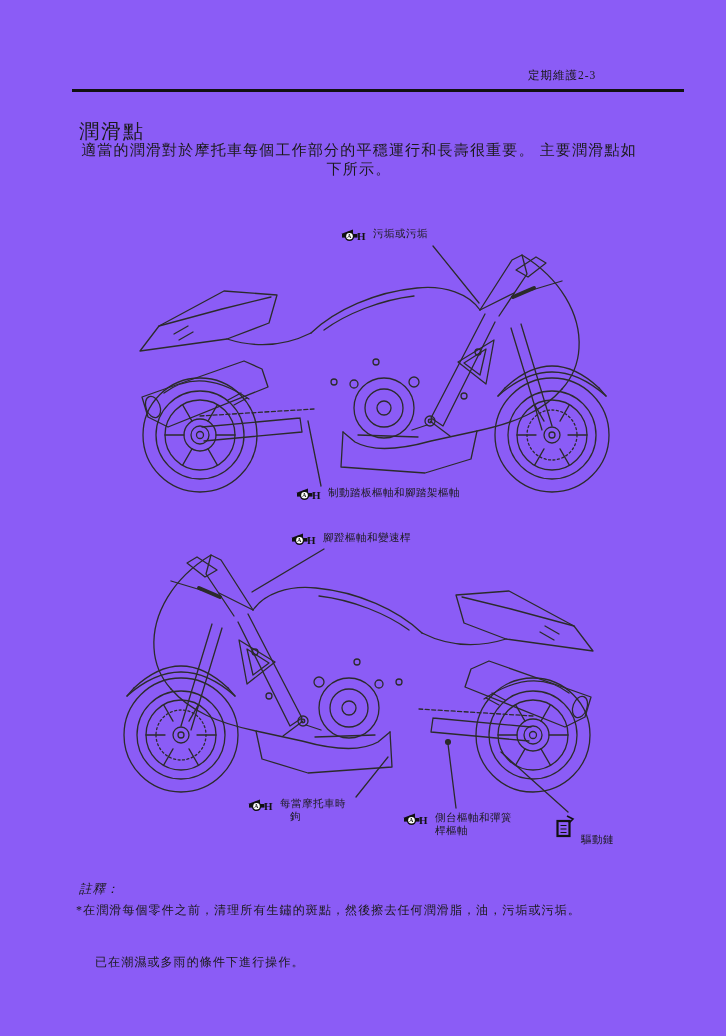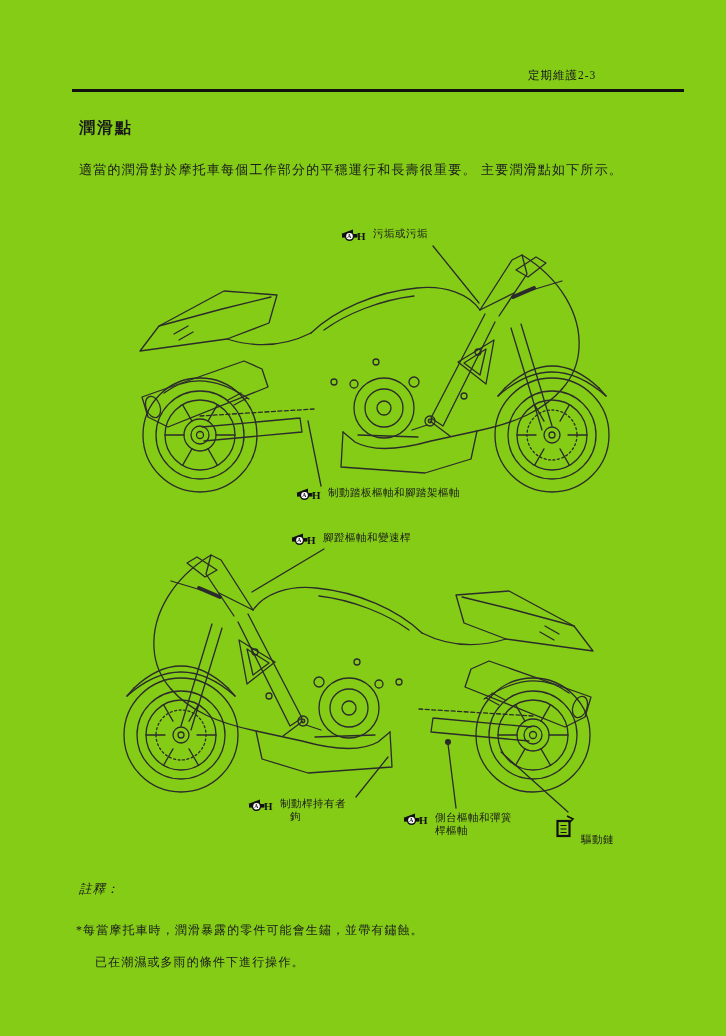--- a/index.html
+++ b/index.html
@@ -1,41 +1,41 @@
 <!DOCTYPE html>
 <html><head>
 <meta charset="utf-8">
 <style>
   * { margin: 0; padding: 0; box-sizing: border-box; }
   html, body { background: #e8e8e8; }
   #page {
     position: relative;
     width: 726px; height: 1036px;
-    background: #84cc16;
+    background: #8b5cf6;
     font-family: "Liberation Serif", "DejaVu Serif", serif;
     color: #1a1a1a;
     overflow: hidden;
     margin: 0 auto;
   }
   .abs { position: absolute; }
   .header-text {
     left: 528px; top: 68px;
     font-size: 11.5px; letter-spacing: 1px;
   }
   .header-rule {
     left: 72px; top: 89px; width: 612px; height: 2.5px;
     background: #111;
   }
   .section-title {
     left: 79px; top: 118px;
-    font-size: 16px; font-weight: bold; letter-spacing: 2px;
+    font-size: 20px; font-weight: normal; letter-spacing: 2px;
   }
   .intro-text {
-    left: 79px; top: 161px; width: 560px;
-    font-size: 13px; letter-spacing: 1.2px;
+    left: 79px; top: 141px; width: 560px;
+    font-size: 15px; letter-spacing: 1.2px; text-align: center;
   }
   .callout {
     display: flex; align-items: flex-start; gap: 6px;
     font-size: 10.5px; letter-spacing: 0.5px; line-height: 13px;
     white-space: nowrap;
   }
   .callout .txt-col { display: flex; flex-direction: column; }
   .callout svg { flex: 0 0 auto; margin-top: 0.5px; }
   .notes-heading { left: 79px; top: 881px; font-size: 12.5px; letter-spacing: 1px; font-style: italic; }
   .note-line { font-size: 12px; letter-spacing: 1.1px; white-space: nowrap; }
@@ -198,21 +198,21 @@
   <div class="abs callout" style="left:247px; top:797px;">
     <svg width="27" height="14" viewBox="0 0 27 14">
       <path d="M1,6 L13,1.5 L13,6 Z" fill="#111"></path>
         <rect x="2" y="6" width="15.5" height="3.6" fill="#111"></rect>
       <circle cx="9.5" cy="8.3" r="4.8" fill="#111"></circle>
         <circle cx="9.5" cy="8.3" r="3.3" fill="#fff"></circle>
       <text x="9.5" y="10.4" text-anchor="middle" font-size="5.6" font-weight="bold" fill="#111">A</text>
       <text x="21.5" y="12" text-anchor="middle" font-size="11" font-weight="bold" fill="#111">H</text>
     </svg>
     <span class="txt-col">
-      <span>制動桿持有者</span>
+      <span>每當摩托車時</span>
       <span style="margin-left:10px;">鉤</span>
     </span>
   </div>
 
   <div class="abs callout" style="left:402px; top:811px;">
     <svg width="27" height="14" viewBox="0 0 27 14">
       <path d="M1,6 L13,1.5 L13,6 Z" fill="#111"></path>
         <rect x="2" y="6" width="15.5" height="3.6" fill="#111"></rect>
       <circle cx="9.5" cy="8.3" r="4.8" fill="#111"></circle>
         <circle cx="9.5" cy="8.3" r="3.3" fill="#fff"></circle>
@@ -228,16 +228,16 @@
   <div class="abs callout" style="left:555px; top:813px;">
     <svg width="20" height="25" viewBox="0 0 20 25">
       <path d="M12,2 L18,5 L14,9" fill="none" stroke="#111" stroke-width="1.6"></path>
       <rect x="2.5" y="7" width="12" height="15" fill="none" stroke="#111" stroke-width="2.2"></rect>
       <path d="M5.5,11.5 L11.5,11.5 M5.5,15 L11.5,15 M5.5,18.5 L11.5,18.5" stroke="#111" stroke-width="1"></path>
     </svg>
     <span style="margin-top:20px;">驅動鏈</span>
   </div>
 
   <div class="abs notes-heading">註釋：</div>
-  <div class="abs note-line" id="note-2">*每當摩托車時，潤滑暴露的零件可能會生鏽，並帶有鏽蝕。</div>
+  <div class="abs note-line" id="note-1">*在潤滑每個零件之前，清理所有生鏽的斑點，然後擦去任何潤滑脂，油，污垢或污垢。</div>
   <div class="abs note-line" id="note-3">已在潮濕或多雨的條件下進行操作。</div>
 
 </div>
 
 </body></html>

